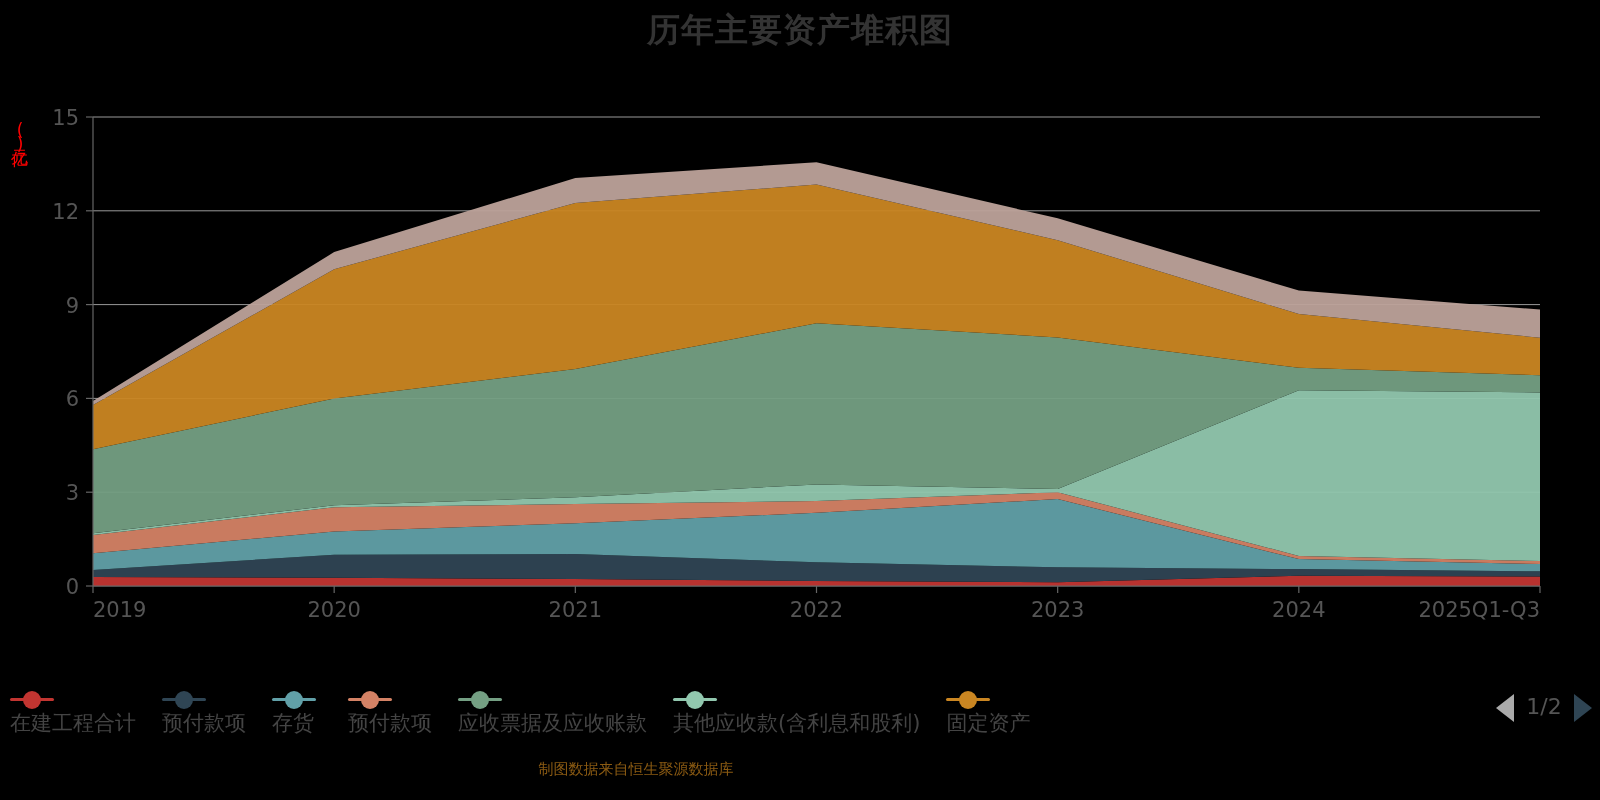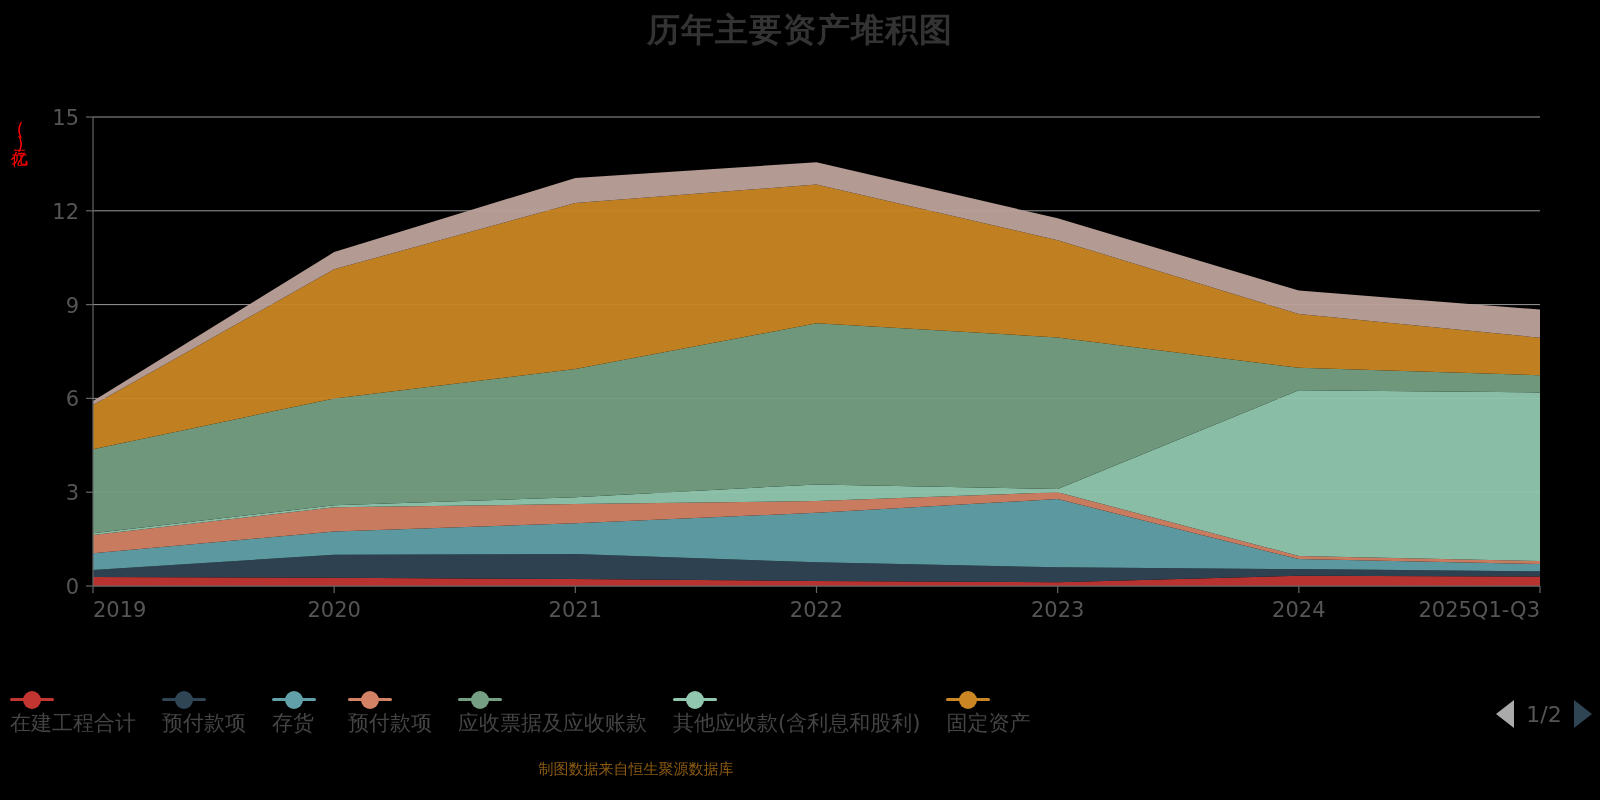--- a/index.html
+++ b/index.html
@@ -109,21 +109,20 @@
     color: #444444;
     letter-spacing: 0px;
   }
 
   #legend-pager {
     position: absolute;
     right: 8px;
     top: 694px;
     display: flex;
     flex-direction: row;
-    align-items: center;
     height: 40px;
     background: #000;
     padding-left: 6px;
   }
   .pager-arrow {
     width: 0;
     height: 0;
     cursor: pointer;
   }
   .pager-arrow.left {

